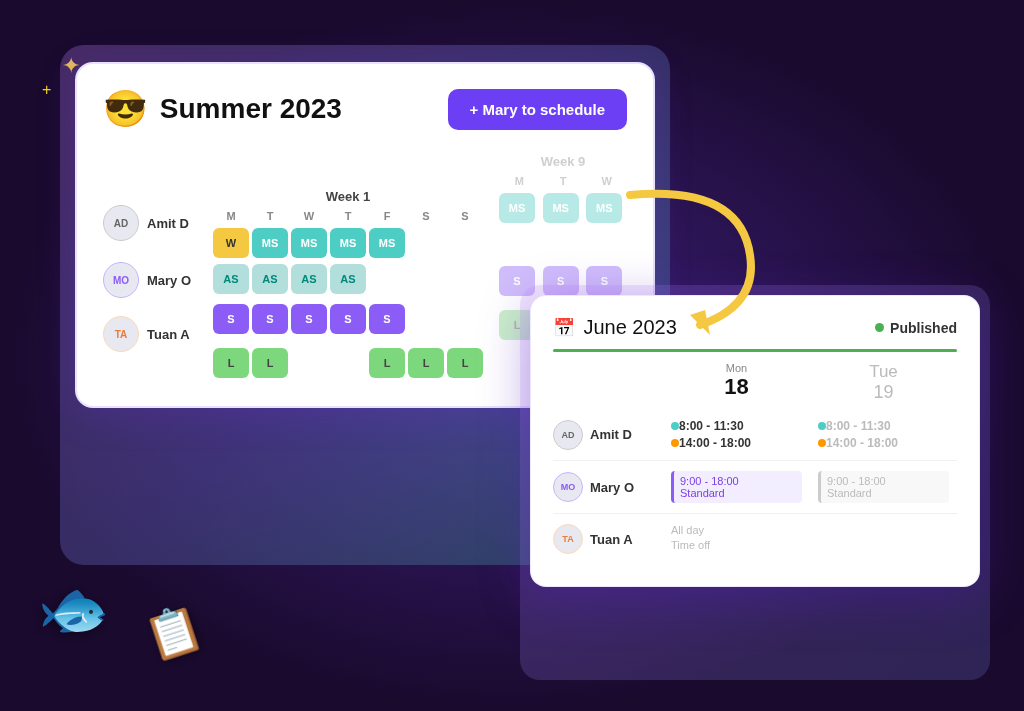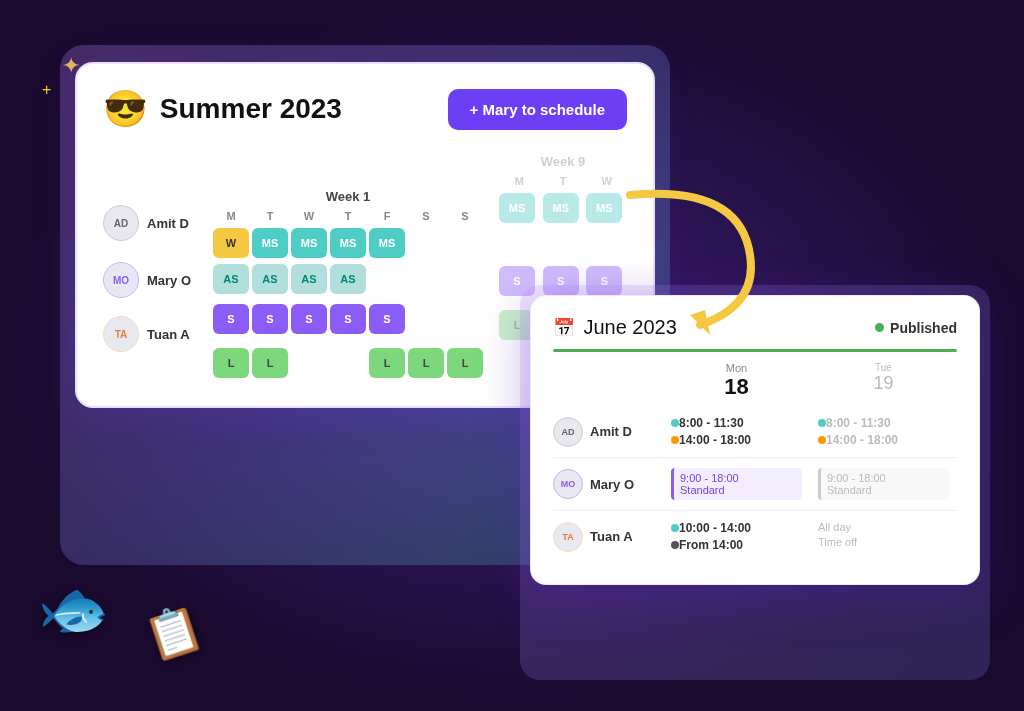--- a/index.html
+++ b/index.html
@@ -454,21 +454,21 @@
 
   <div class="divider-green"></div>
 
   <div style="display:grid;grid-template-columns:110px 1fr 1fr;gap:0;margin-bottom:6px;">
     <div></div>
     <div style="text-align:center;">
       <div style="font-size:11px;color:#888;font-weight:500;">Mon</div>
       <div class="day-num">18</div>
     </div>
     <div style="text-align:center;">
-      <div style="font-size:10px;color:#bbb;font-weight:500;">Tue</div>
+      <div style="font-size:17px;color:#bbb;font-weight:500;">Tue</div>
       <div class="day-num muted">19</div>
     </div>
   </div>
 
   <div class="sched-emp-row">
     <div class="sched-emp-info">
       <div class="avatar" style="width:30px;height:30px;font-size:9px;">AD</div>
       <span style="font-size:13px;font-weight:600;color:#333;">Amit D</span>
     </div>
     <div class="sched-shifts">
@@ -511,30 +511,20 @@
       </div>
     </div>
   </div>
 
   <div class="sched-emp-row">
     <div class="sched-emp-info">
       <div class="avatar" style="width:30px;height:30px;font-size:9px;color:#e97c3c;border-color:#fcd9b6;">TA</div>
       <span style="font-size:13px;font-weight:600;color:#333;">Tuan A</span>
     </div>
     <div class="sched-shifts">
-      <div class="sched-shift-item">
-        <span class="shift-dot dot-teal"></span>
-        <span>10:00 - 14:00</span>
-      </div>
-      <div class="sched-shift-item">
-        <span class="shift-dot dot-dark"></span>
-        <span>From 14:00</span>
-      </div>
-    </div>
-    <div class="sched-shifts">
       <div style="font-size:11px;color:#bbb;">All day</div>
       <div style="font-size:11px;color:#bbb;">Time off</div>
     </div>
   </div>
 
 </div>
 
 <div style="position:absolute;bottom:68px;left:38px;font-size:58px;transform:scaleX(-1);filter:drop-shadow(2px 2px 4px rgba(0,0,0,0.4));z-index:6;">🐟</div>
 
 <div style="position:absolute;bottom:52px;left:145px;font-size:46px;transform:rotate(-18deg);filter:drop-shadow(2px 2px 4px rgba(0,0,0,0.4));z-index:6;">📋</div>

